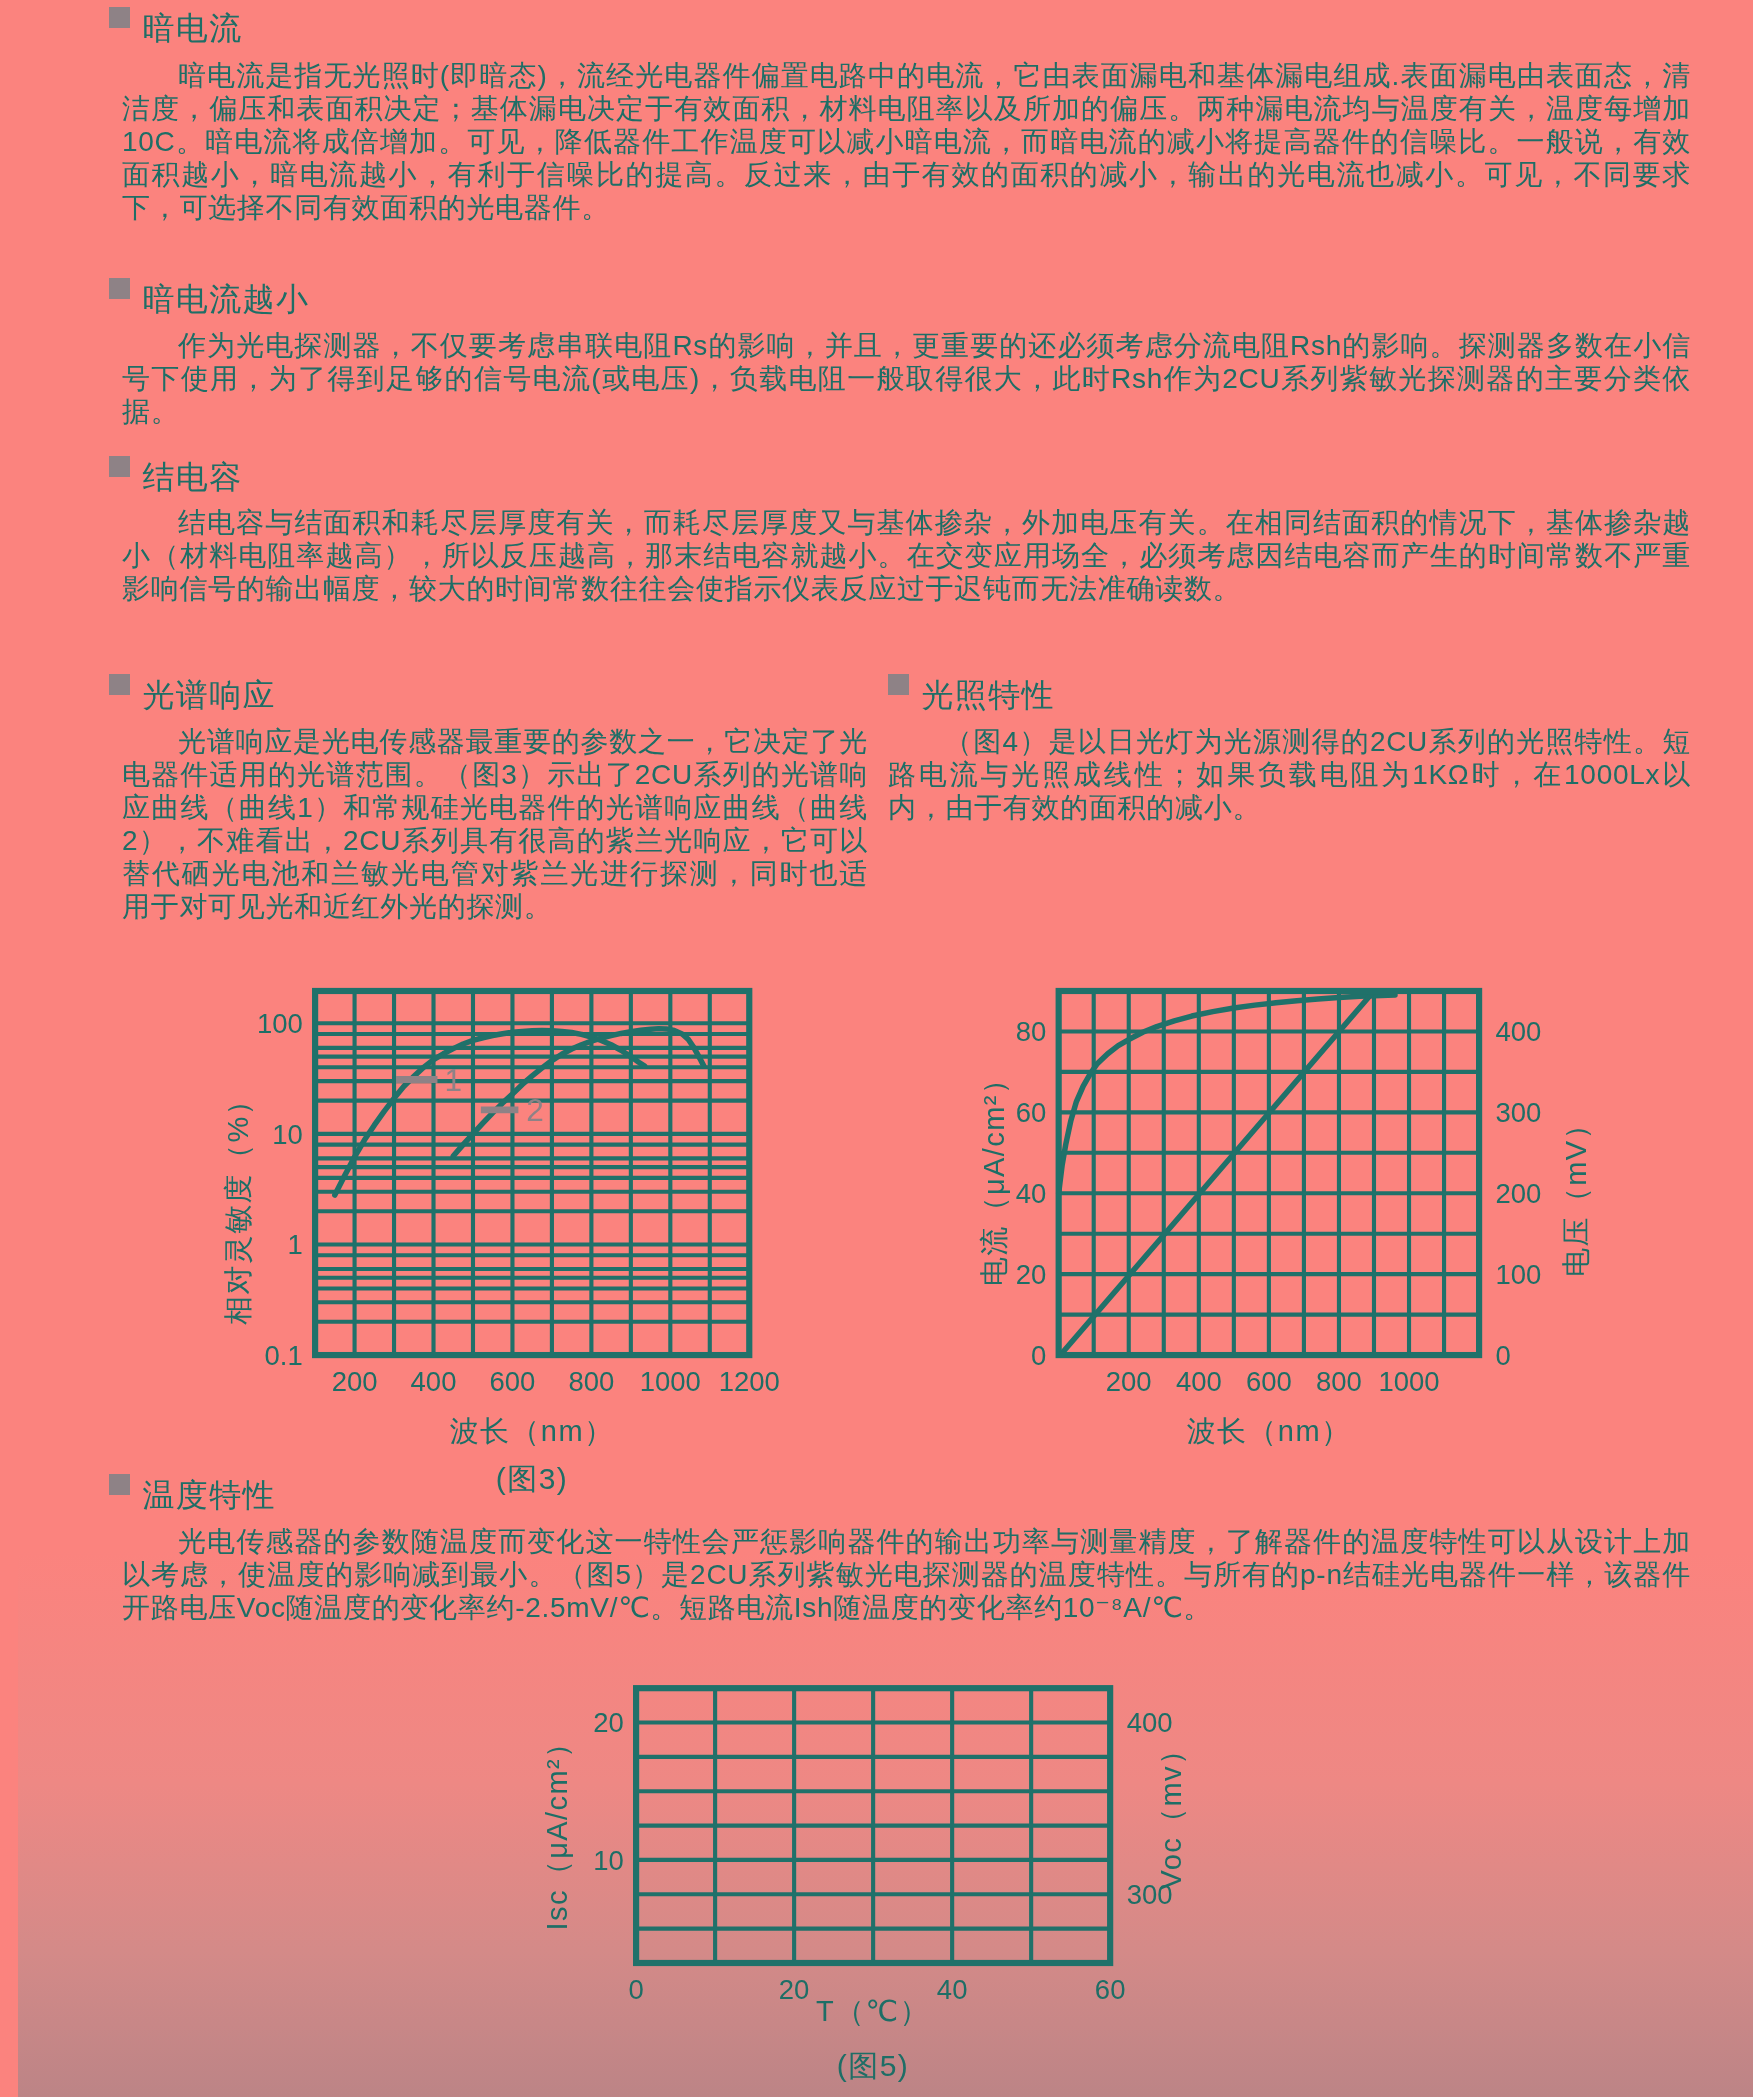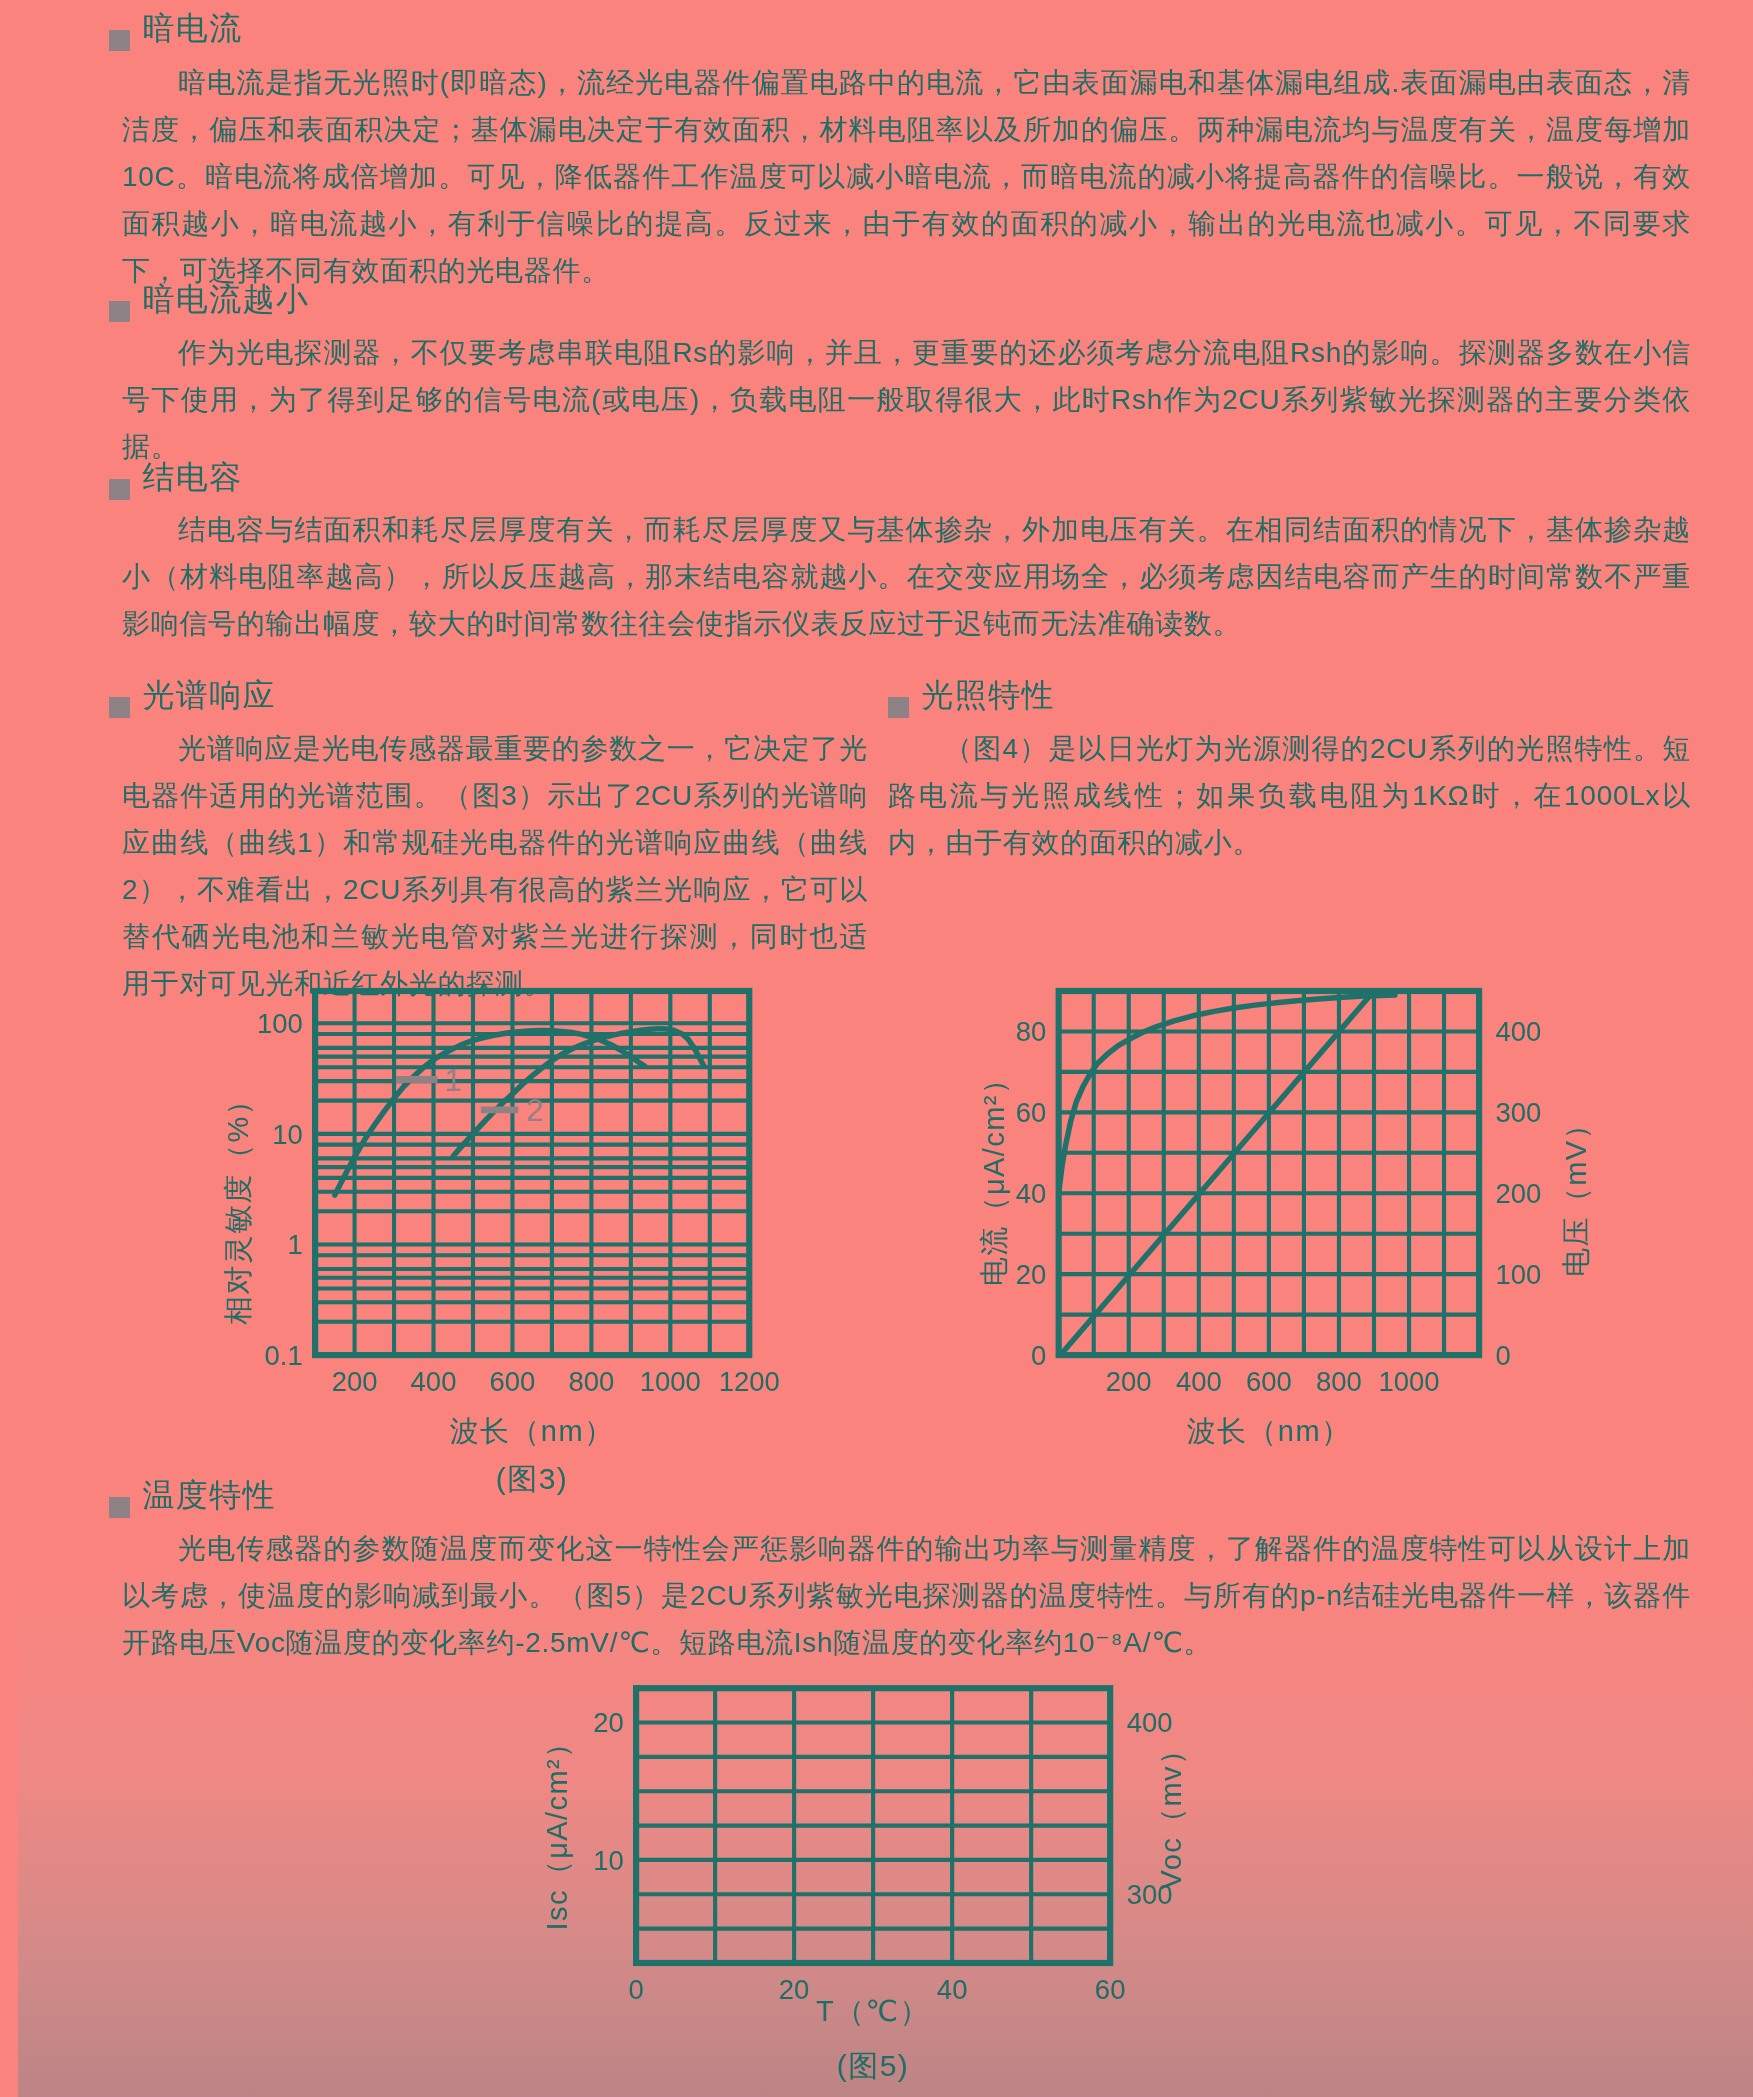--- a/index.html
+++ b/index.html
@@ -14,33 +14,33 @@
       #ee8884 85%,
       #d48a88 93%,
       var(--bg-bottom,#bc8486) 100%);
     color:var(--ink,#1e6e66);
   }
   .edge-strip{
     position:absolute;left:0;top:0;width:18px;height:2097px;
     background:var(--bg,#fb837e);
   }
   .sec-head{
-    position:absolute;display:flex;align-items:flex-end;gap:12.4px;
+    position:absolute;display:flex;align-items:flex-start;gap:12.4px;
   }
   .sec-head .bullet{
     width:21px;height:21px;flex:0 0 21px;
     background:var(--gray,#8e8286);
   }
   .sec-head h2{
     margin:0;font-size:32px;font-weight:400;color:var(--ink,#1e6e66);
     letter-spacing:1.4px;white-space:nowrap;
   }
   .para{
     position:absolute;margin:0;
-    font-size:28px;line-height:47px;
+    font-size:28px;line-height:33px;
     text-align:justify;text-indent:2em;
     color:var(--ink,#1e6e66);
     letter-spacing:0.7px;
   }
   svg.chart{position:absolute;overflow:visible;}
   svg .grid{stroke:var(--grid,#20716a);stroke-width:6;}
   svg .frame{fill:none;stroke:var(--grid,#20716a);stroke-width:9;}
   svg .curve{fill:none;stroke:var(--grid,#20716a);stroke-width:8;
     stroke-linejoin:round;stroke-linecap:round;}
   svg .tick{fill:var(--ink,#1e6e66);font-size:40px;

